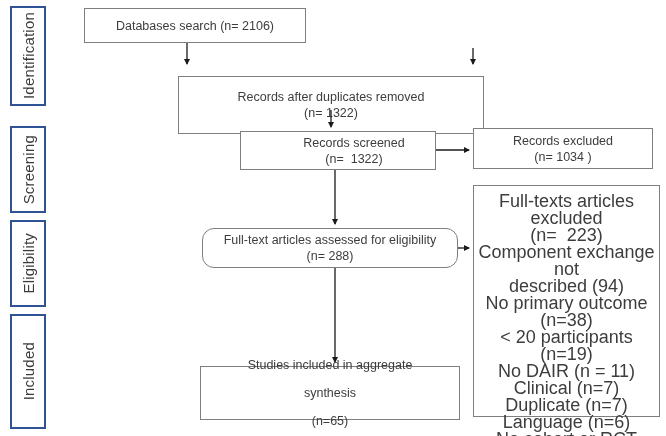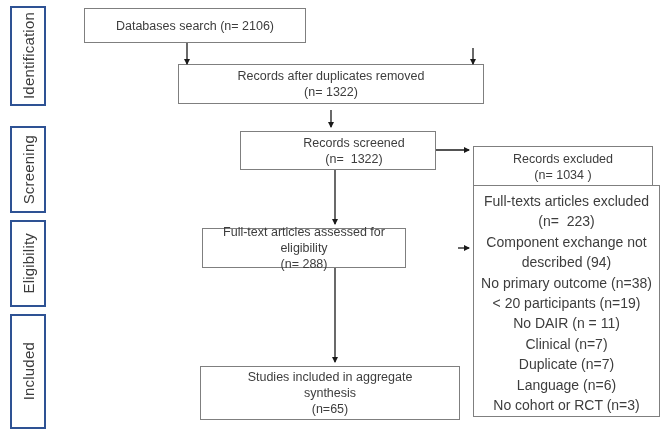--- a/index.html
+++ b/index.html
@@ -44,21 +44,21 @@
     align-items: center;
     justify-content: center;
     text-align: center;
     color: #3d3d3d;
     font-size: 12.5px;
     line-height: 16px;
     padding: 2px 4px;
   }
   .flow-box .line { white-space: pre-wrap; }
   .tall-box {
-    font-size: 14px;
+    font-size: 18px;
     line-height: 17px;
     justify-content: space-between;
     padding-top: 7px;
   }
   svg.arrows {
     position: absolute;
     left: 0; top: 0;
     width: 666px; height: 436px;
     pointer-events: none;
   }
@@ -79,55 +79,55 @@
   </div>
   <div class="stage-box" style="top:314px; height:115px;">
     <span class="stage-label">Included</span>
   </div>
 
   <div class="flow-box" style="left:84px; top:8px; width:222px; height:35px;">
     <div class="line">Databases search (n= 2106)</div>
   </div>
 
 
-  <div class="flow-box" style="left:178px; top:64px; width:306px; height:40px;">
+  <div class="flow-box" style="left:178px; top:76px; width:306px; height:58px;">
     <div class="line">Records after duplicates removed</div>
     <div class="line">(n= 1322)</div>
   </div>
 
   <div class="flow-box" style="left:240px; top:131px; width:196px; height:39px;padding-left:36px;">
     <div class="line">Records screened</div>
     <div class="line">(n=  1322)</div>
   </div>
 
-  <div class="flow-box" style="left:473px; top:128px; width:180px; height:41px;margin-top:18px;">
+  <div class="flow-box" style="left:473px; top:128px; width:180px; height:41px;">
     <div class="line">Records excluded</div>
     <div class="line">(n= 1034 )</div>
   </div>
 
-  <div class="flow-box" style="left:202px; top:228px; width:204px; height:40px;">
+  <div class="flow-box" style="left:202px; top:228px; width:256px; height:40px;border-radius:12px;">
     <div class="line">Full-text articles assessed for eligibility</div>
     <div class="line">(n= 288)</div>
   </div>
 
   <div class="flow-box tall-box" style="left:473px; top:185px; width:187px; height:232px;">
     <div class="line">Full-texts articles excluded</div>
     <div class="line">(n=  223)</div>
     <div class="line">Component exchange not</div>
     <div class="line">described (94)</div>
     <div class="line">No primary outcome (n=38)</div>
     <div class="line">&lt; 20 participants (n=19)</div>
     <div class="line">No DAIR (n = 11)</div>
     <div class="line">Clinical (n=7)</div>
     <div class="line">Duplicate (n=7)</div>
     <div class="line">Language (n=6)</div>
     <div class="line">No cohort or RCT (n=3)</div>
   </div>
 
-  <div class="flow-box" style="left:200px; top:366px; width:260px; height:54px;">
+  <div class="flow-box" style="left:200px; top:366px; width:260px; height:54px;gap:12px;">
     <div class="line">Studies included in aggregate</div>
     <div class="line">synthesis</div>
     <div class="line">(n=65)</div>
   </div>
 
   <svg class="arrows" viewBox="0 0 666 436">
     <defs>
       <marker id="ah" markerWidth="8" markerHeight="8" refX="5" refY="3" orient="auto" markerUnits="userSpaceOnUse">
         <path d="M0,0 L6,3 L0,6 Z" fill="#1a1a1a"></path>
       </marker>

